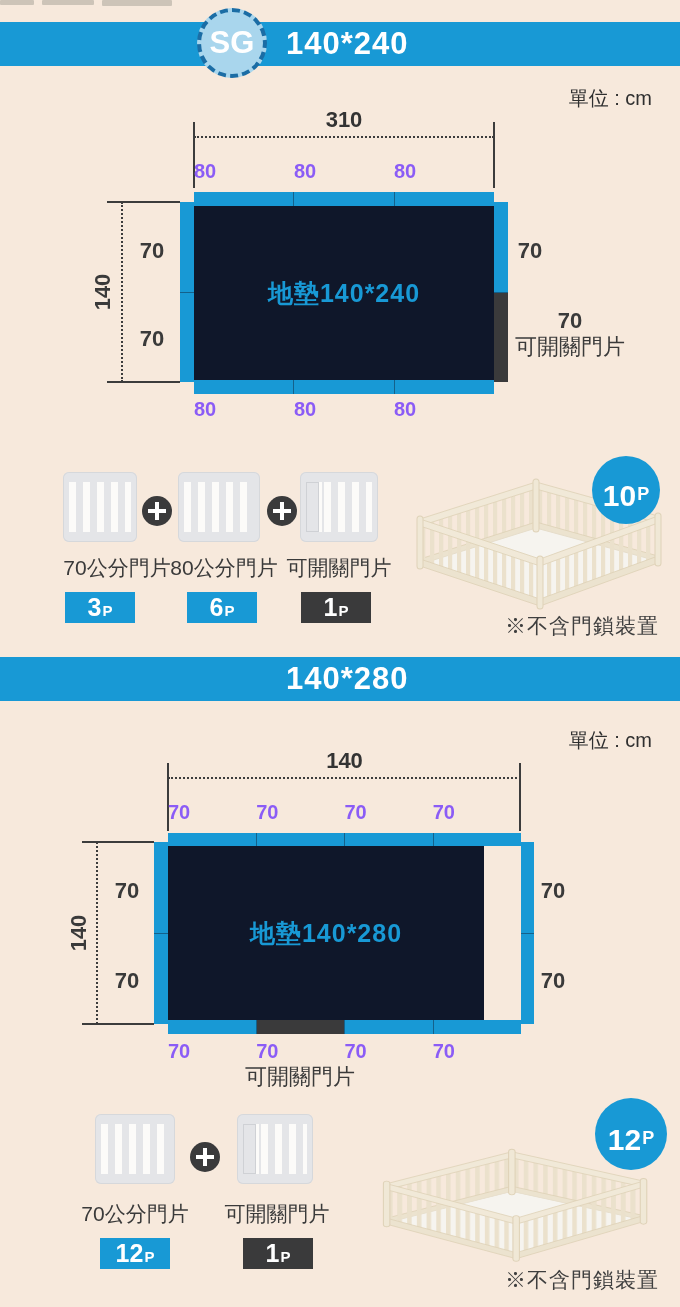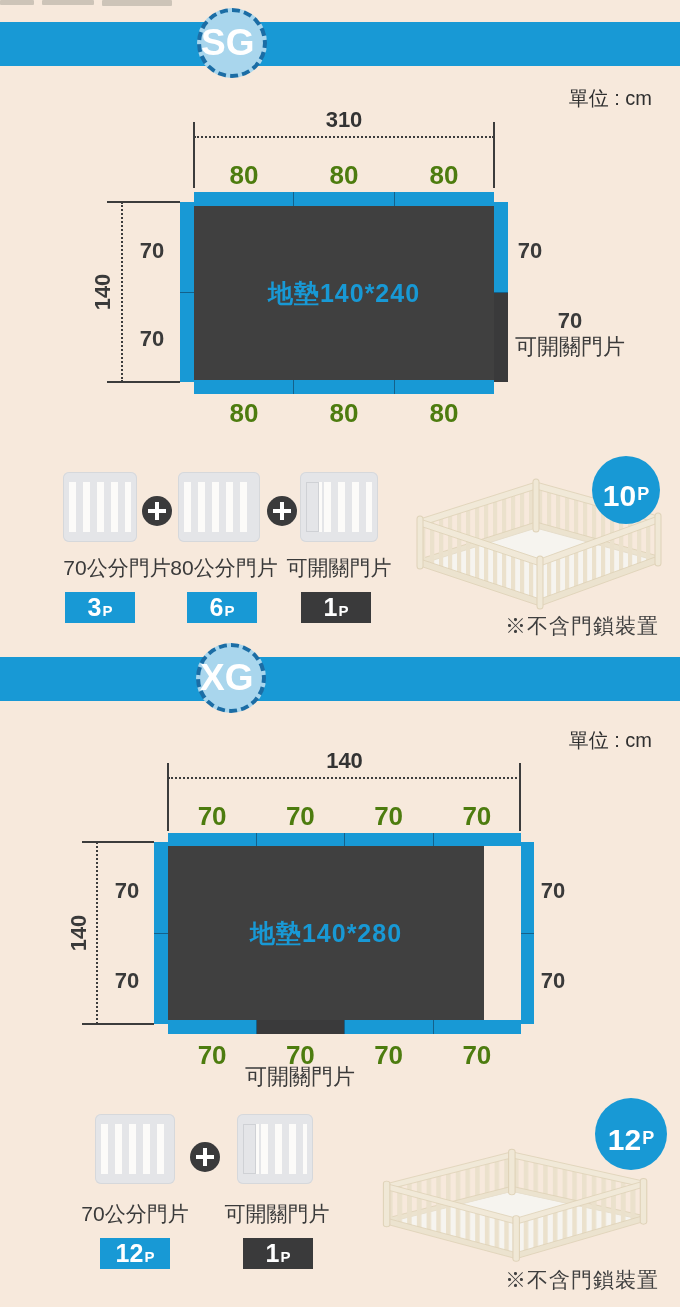--- a/index.html
+++ b/index.html
@@ -11,49 +11,49 @@
   }
   
   .top-crop { position:absolute; top:0; left:448; width:190px; height:7px; display:flex; gap:8px; align-items:flex-start; }
   .top-crop i { display:block; background:#cdc4b8; height:5px; border-radius:1px; }
 
   
   .banner { position:absolute; left:0; width:680px; height:44px; background:#1899d5; }
   .banner-circle {
     position:absolute; width:70px; height:70px; box-sizing:border-box;
     border-radius:50%; background:#a9d6ed; border:4px dashed #1b6da5;
-    display:flex; align-items:center; 
-    font-size:37px; font-weight:bold; color:#ffffff;
+    display:flex; align-items:center; justify-content:center;
+    font-size:31px; font-weight:bold; color:#ffffff;
   }
   .banner-size { position:absolute; left:286px; width:250px; height:44px; line-height:44px;
     color:#ffffff; font-size:31px; font-weight:bold; letter-spacing:1px; }
   .unit { position:absolute; right:28px; font-size:20px; color:#2f2f2f; }
 
   
   .dim-num { font-size:22px; font-weight:bold; color:#333; }
   .dim-title { position:absolute; text-align:center; }
   .dotted-h { position:absolute; height:0; border-top:2px dotted #3c3c3c; }
   .dotted-v { position:absolute; width:0; border-left:2px dotted #3c3c3c; }
   .tick-v { position:absolute; width:2px; background:#3c3c3c; }
   .tick-h { position:absolute; height:2px; background:#3c3c3c; }
   .seg-labels { position:absolute; display:flex; }
-  .seg-labels span { flex:1; text-align:center; font-size:26px; font-weight:bold; color:#4d7c0f; }
+  .seg-labels span { flex:1; font-size:20px; font-weight:bold; color:#8b5cf6; }
   .v-label { position:absolute; width:50px; height:40px; line-height:40px; text-align:center;
     font-size:22px; font-weight:bold; transform:rotate(-90deg); }
   .side-num { position:absolute; width:44px; text-align:center; font-size:22px; font-weight:bold; }
 
   
   .wall-h { position:absolute; display:flex; }
   .wall-h .seg { flex:1; background:#1899d5; }
   .wall-h .seg + .seg { border-left:1.5px solid #14618b; }
   .wall-v { position:absolute; display:flex; flex-direction:column; }
   .wall-v .seg { flex:1; background:#1899d5; }
   .wall-v .seg + .seg { border-top:1.5px solid #14618b; }
   .seg.door { background:#3a3a3b; }
-  .mat { position:absolute; background:#404040; display:flex; align-items:center; justify-content:center; }
+  .mat { position:absolute; background:#0f172a; display:flex; align-items:center; justify-content:center; }
   .mat-label { color:#1899d5; font-size:25px; font-weight:600; letter-spacing:1px; }
   .door-note { position:absolute; text-align:center; line-height:1.18; font-size:22px; color:#3a3a3a; }
   .door-note .val { font-weight:bold; }
 
   
   .fence { position:absolute; background:#e4e5e8; border-radius:6px; box-shadow:inset 0 0 0 1px #d6d8db; }
   .fence .slats { position:absolute; left:6px; right:6px; top:10px; bottom:10px;
     background:repeating-linear-gradient(90deg,#fcfbf9 0 7px,#e4e5e8 7px 14px); }
   .fence.door-panel .slats { left:24px; }
   .fence .hinge { position:absolute; left:6px; top:10px; bottom:10px; width:13px;
@@ -83,20 +83,21 @@
   <div class="top-crop">
     <i style="width:34px"></i>
     <i style="width:52px"></i>
     <i style="width:70px; height:6px"></i>
   </div>
 
   <div class="banner" style="top:22px"></div>
   <div class="banner-circle" style="left:197px; top:8px">
     <span>SG</span>
   </div>
+  <div class="banner-size" style="top:22px">140*240</div>
   <div class="unit" style="top:85px">單位 : cm</div>
 
   <div class="dim-title dim-num" style="left:194px; top:107px; width:300px">310</div>
   <div class="dotted-h" style="left:194px; top:136px; width:300px"></div>
   <div class="tick-v" style="left:193px; top:122px; height:66px"></div>
   <div class="tick-v" style="left:493px; top:122px; height:66px"></div>
   <div class="seg-labels" style="left:194px; top:160px; width:300px">
     <span>80</span>
     <span>80</span>
     <span>80</span>
@@ -204,23 +205,21 @@
     <line x1="128" y1="93" x2="128" y2="140" stroke="#dfd2b8" stroke-width="7" stroke-linecap="round"></line>
     <line x1="128" y1="93" x2="128" y2="140" stroke="#f0e8d6" stroke-width="5" stroke-linecap="round"></line>
   </svg>
   <div class="total-badge" style="left:592px; top:456px; width:68px; height:68px">
     <span class="num">10</span>
       <span class="suf">P</span>
   </div>
   <div class="note" style="left:505px; top:612px">※不含門鎖裝置</div>
 
   <div class="banner" style="top:657px"></div>
-  <div class="banner-circle" style="left:196px; top:643px">
-    <span>XG</span>
-  </div>
+  <div class="banner-size" style="top:657px">140*280</div>
   <div class="unit" style="top:727px">單位 : cm</div>
 
   <div class="dim-title dim-num" style="left:168px; top:748px; width:353px">140</div>
   <div class="dotted-h" style="left:168px; top:777px; width:353px"></div>
   <div class="tick-v" style="left:167px; top:763px; height:68px"></div>
   <div class="tick-v" style="left:519px; top:763px; height:68px"></div>
   <div class="seg-labels" style="left:168px; top:801px; width:353px">
     <span>70</span>
     <span>70</span>
     <span>70</span>

